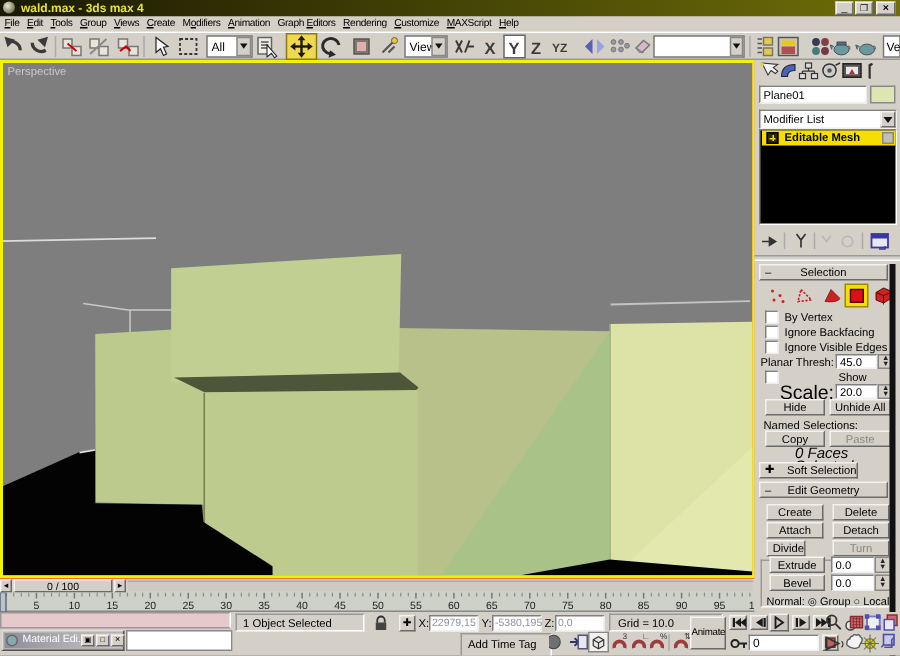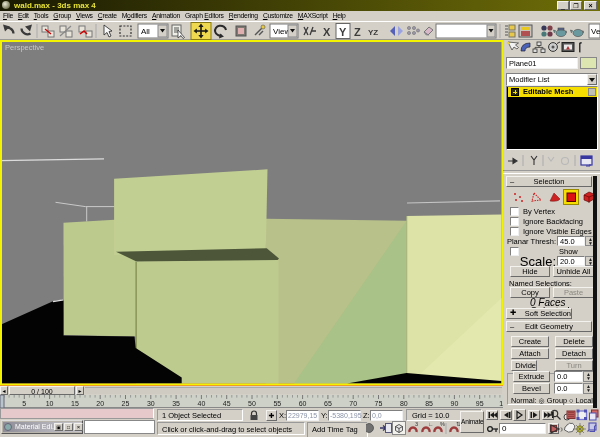--- a/index.html
+++ b/index.html
@@ -432,21 +432,20 @@
       <rect x="1.5" y="5" width="7" height="5" fill="#444"></rect>
     </svg>
   <div class="btn" style="left:266px;top:2px;width:11px;height:11px;font-size:7px;line-height:10px;text-align:center;">✚</div>
   <div class="a t8" style="left:279px;top:3px;">X:</div>
   <div class="sun" style="left:286px;top:2px;width:33px;height:11px;font-size:7px;line-height:10px;color:#8a93a8;padding-left:1px;">22979,15</div>
   <div class="a t8" style="left:321px;top:3px;">Y:</div>
   <div class="sun" style="left:328px;top:2px;width:33px;height:11px;font-size:7px;line-height:10px;color:#8a93a8;padding-left:1px;">-5380,195</div>
   <div class="a t8" style="left:363px;top:3px;">Z:</div>
   <div class="sun" style="left:370px;top:2px;width:33px;height:11px;font-size:7px;line-height:10px;color:#8a93a8;padding-left:1px;">0,0</div>
   <div class="ind t8" style="left:406px;top:1px;width:76px;height:12px;padding:1px 0 0 5px;">Grid = 10.0</div>
-  <div class="ind t8" style="left:157px;top:14px;width:148px;height:13px;padding:2px 0 0 4px;">Click or click-and-drag to select objects</div>
   <div class="ind t8" style="left:307px;top:14px;width:61px;height:13px;padding:2px 0 14px 4px;">Add Time Tag</div>
   <svg class="a" style="left:366px;top:13px;" width="96" height="16" viewBox="0 0 96 16">
     <circle cx="3" cy="7" r="4.5" fill="#707070" stroke="#444" stroke-width="0.7"></circle>
     <path d="M14 7 h5 m-2 -2.5 l3 2.5 l-3 2.5" stroke="#336" stroke-width="1.3" fill="none"></path>
     <rect x="19.5" y="2.5" width="6" height="9" fill="#e8e8f0" stroke="#557"></rect>
     <rect x="26.5" y="0.5" width="13" height="13" fill="#f2f1ec" stroke="#888" stroke-width="1"></rect>
     <g>
         <path d="M29.5 5.5 l3.5 -2 l3.5 2 l0 4 l-3.5 2 l-3.5 -2 Z" fill="#e8e8e8" stroke="#333" stroke-width="0.8"></path>
         <path d="M29.5 5.5 l3.5 2 l3.5 -2 m-3.5 2 v4" fill="none" stroke="#333" stroke-width="0.8"></path>
       </g>

